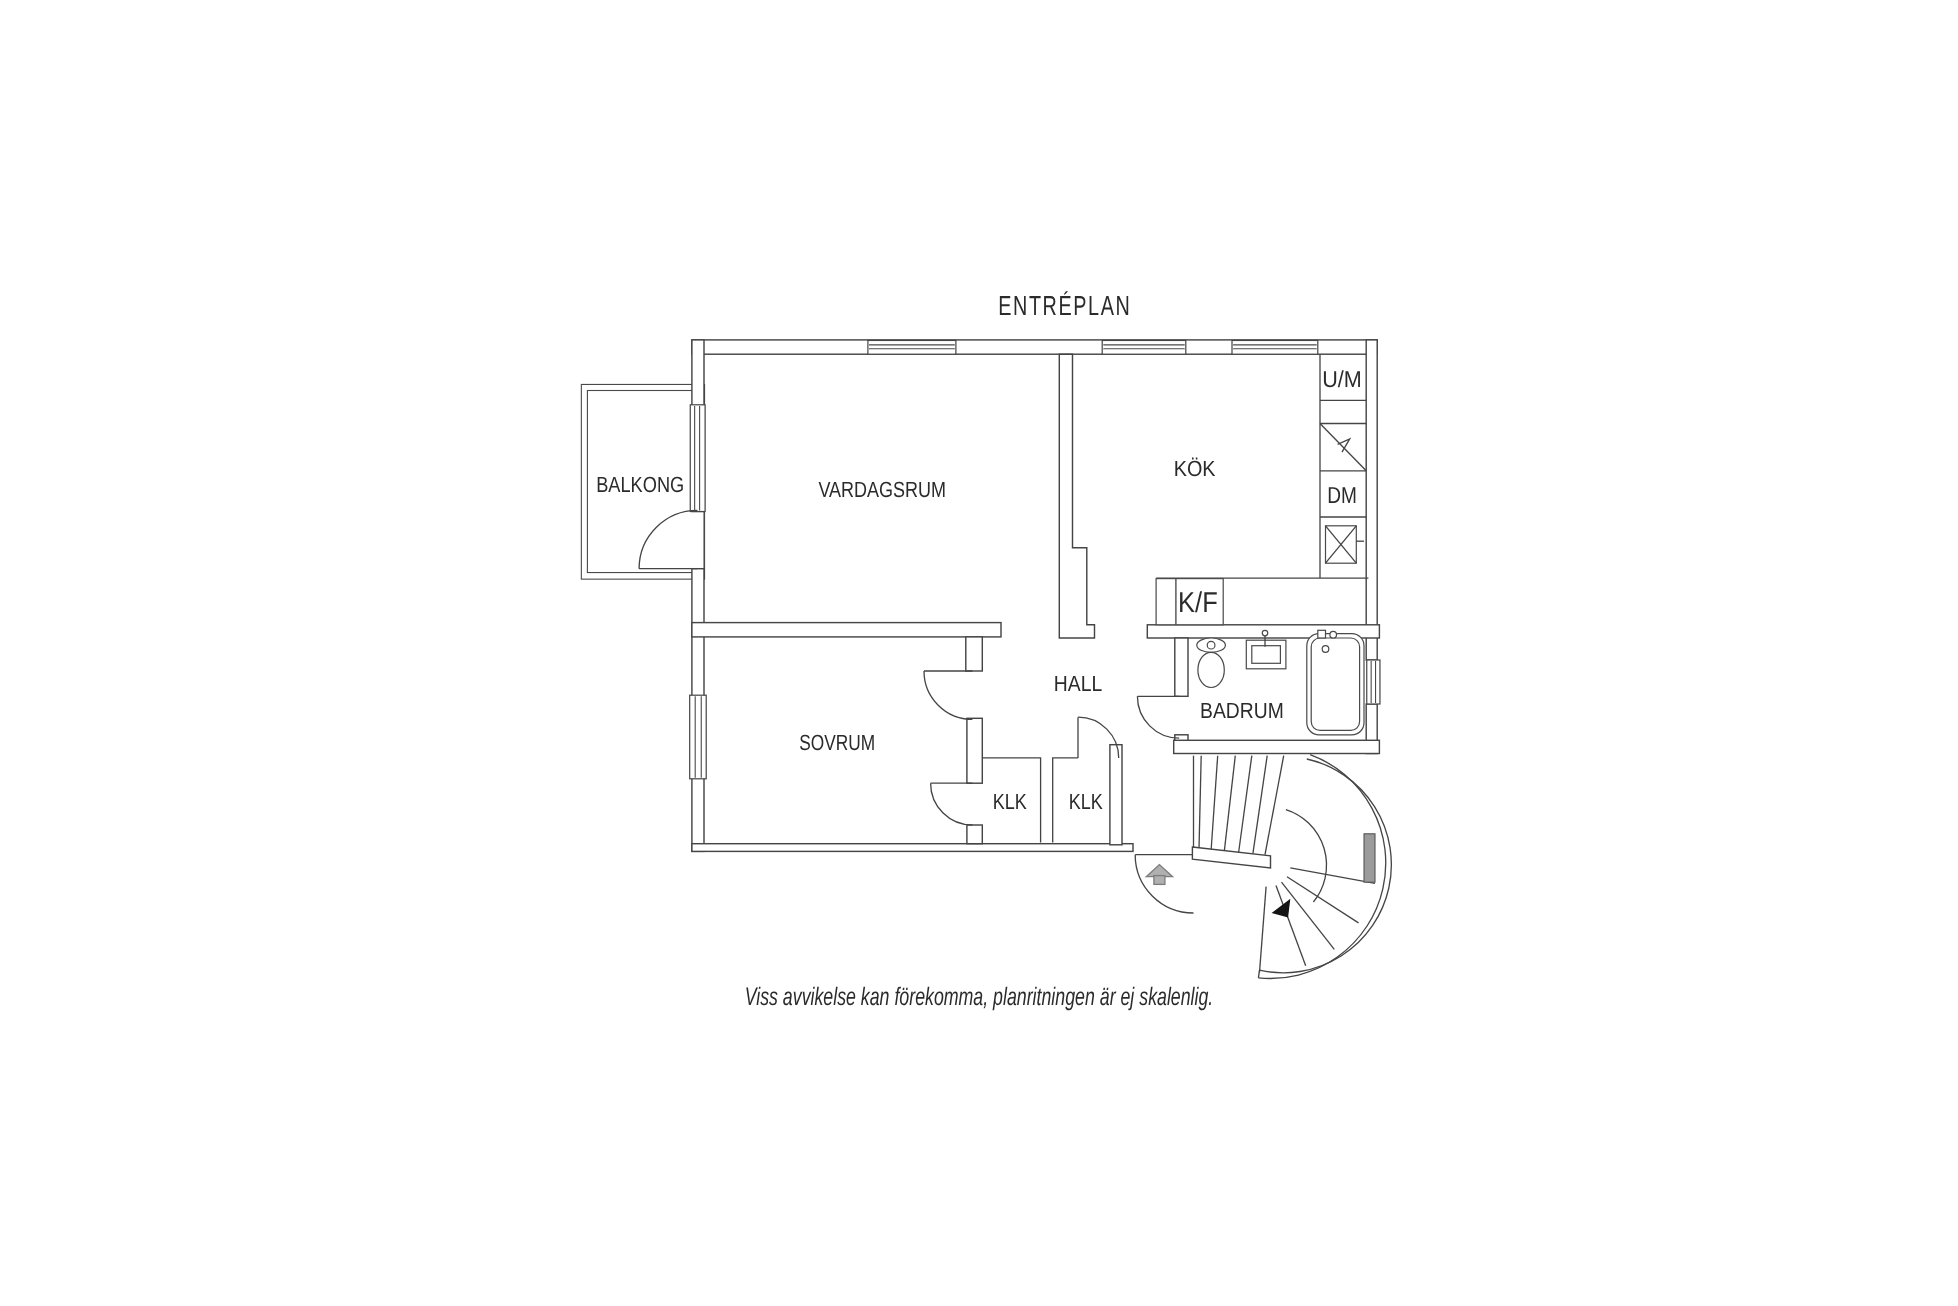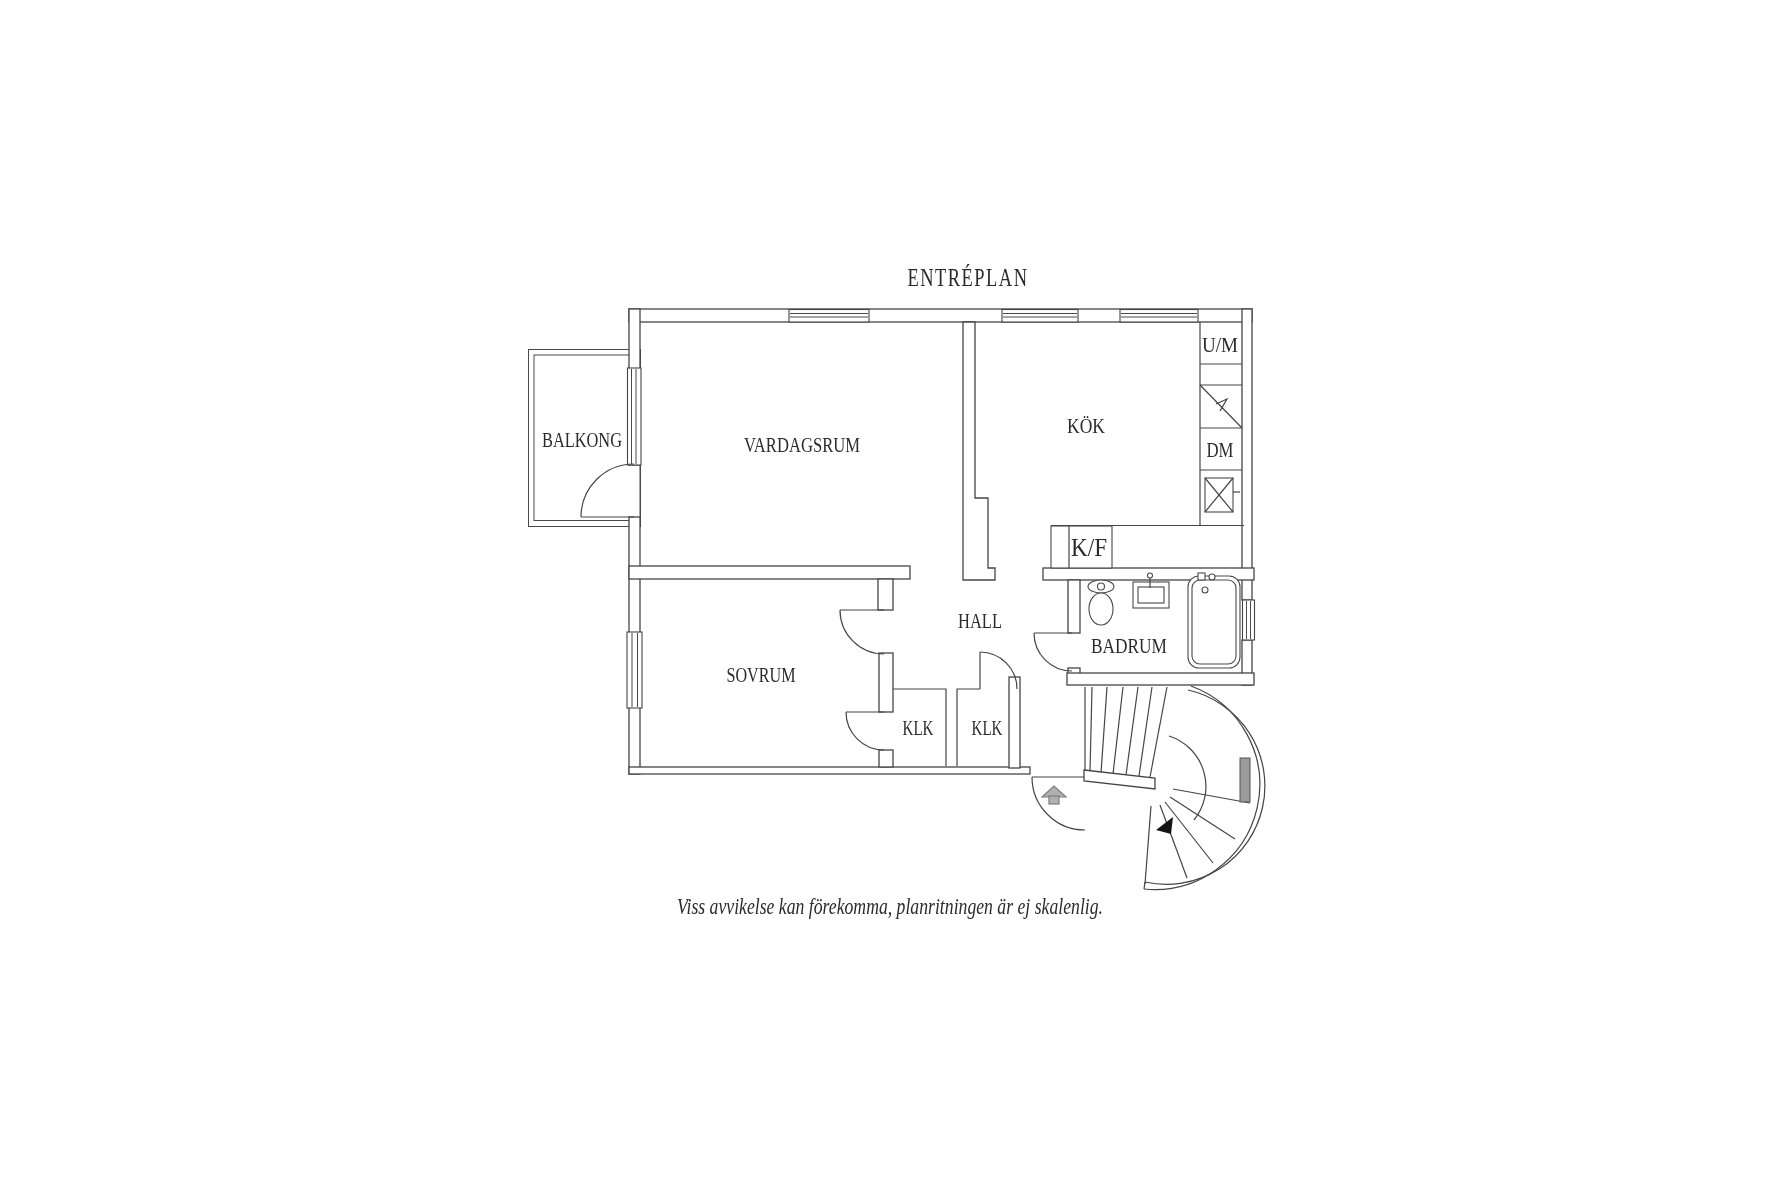--- a/index.html
+++ b/index.html
@@ -2,21 +2,21 @@
 <html><head>
 <meta charset="utf-8">
 <style>
   html, body { margin: 0; padding: 0; background: #ffffff; }
   .page {
     position: relative;
     width: 1780px;
     height: 1187px;
     background: #ffffff;
     overflow: hidden;
-    font-family: Liberation Serif, serif;
+    font-family: Liberation Sans, sans-serif;
   }
   svg { display: block; }
 
   
   .wall   { fill: #ffffff; stroke: #454545; stroke-width: 1.3; }
   .ln     { fill: none;    stroke: #454545; stroke-width: 1.2; }
   .thin   { fill: none;    stroke: #4a4a4a; stroke-width: 1.0; }
   .window { fill: #ffffff; stroke: #454545; stroke-width: 1.1; }
   .fix    { fill: #ffffff; stroke: #4a4a4a; stroke-width: 1.1; }
 

